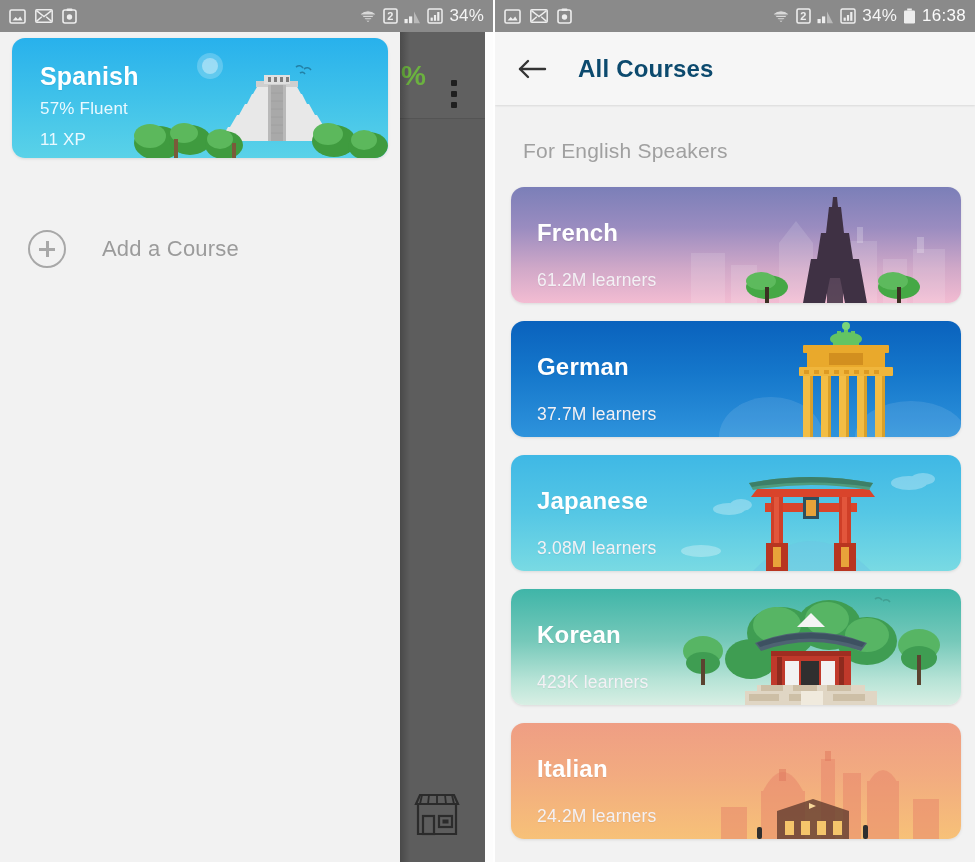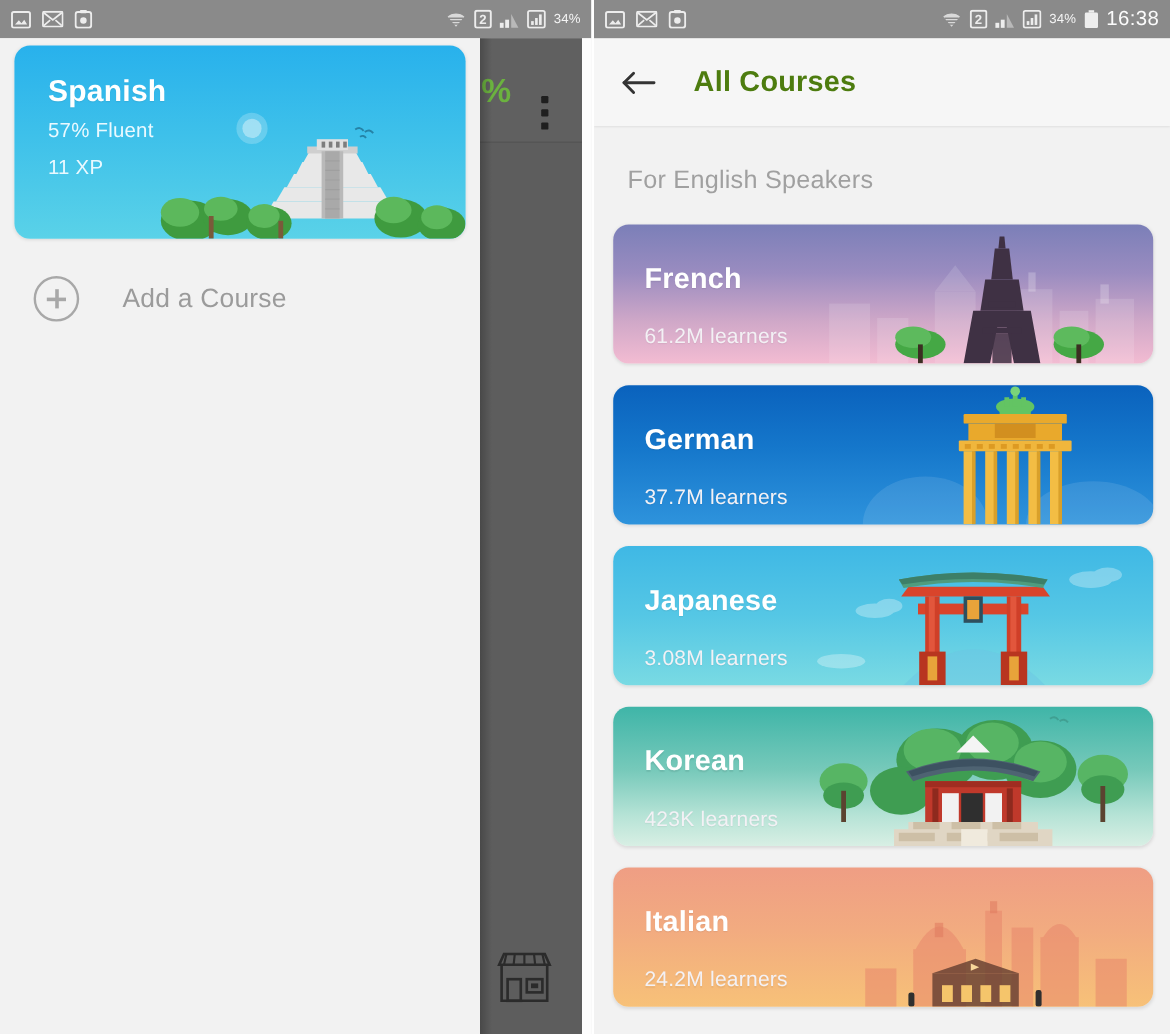--- a/index.html
+++ b/index.html
@@ -15,21 +15,21 @@
   .statusbar {
     height: 32px; background: #8a8a8a;
     display: flex; align-items: center;
     padding: 0 9px; color: #f2f2f2;
     font-size: 16px; letter-spacing: .2px;
     flex: none;
   }
   .sb-left { display: flex; align-items: center; gap: 9px; }
   .sb-right { margin-left: auto; display: flex; align-items: center; gap: 6px; }
   .sb-ico { display: block; }
-  .sb-text { font-size: 11px; color: #f4f4f4; }
+  .sb-text { font-size: 17px; color: #f4f4f4; }
   .sb-clock { font-size: 17px; color: #fbfbfb; letter-spacing: .3px; }
 
   
   .left-screen {
     position: relative;
     width: 493px; height: 862px;
     background: #f2f2f2;
     display: flex; flex-direction: column;
     overflow: hidden;
   }
@@ -41,21 +41,21 @@
   
   .drawer {
     position: absolute; left: 0; top: 0;
     width: 400px; height: 830px;
     background: #f2f2f2;
     z-index: 3;
   }
   .course-card {
     position: absolute;
     left: 12px; top: 6px;
-    width: 376px; height: 161px;
+    width: 376px; height: 120px;
     border-radius: 13px;
     background: linear-gradient(180deg, #28b1ec 0%, #3dc0ea 45%, #5ad2e8 100%);
     overflow: hidden;
     box-shadow: 0 1px 3px rgba(0,0,0,.10);
   }
   .cc-title {
     position: absolute; left: 28px; top: 24px;
     font-size: 25px; font-weight: bold; color: #ffffff;
     letter-spacing: .2px;
     text-shadow: 0 1px 1px rgba(0,0,0,.07);
@@ -130,21 +130,21 @@
   }
   .appbar {
     height: 73px; background: #f6f6f6;
     display: flex; align-items: center;
     padding-left: 22px; gap: 31px;
     box-shadow: 0 1px 2px rgba(0,0,0,.10);
     flex: none;
     z-index: 2;
   }
   .appbar-title {
-    font-size: 24px; font-weight: bold; color: #4d7c0f; letter-spacing: .2px;
+    font-size: 24px; font-weight: bold; color: #0c4a6e; letter-spacing: .2px;
   }
   .back-arrow { cursor: pointer; display: block; }
   .list-area {
     flex: 1; background: #f2f2f2;
     overflow: hidden; position: relative;
   }
   .section-head {
     font-size: 21px; color: #a0a0a0;
     padding: 34px 16px 0 28px; letter-spacing: .2px;
   }

